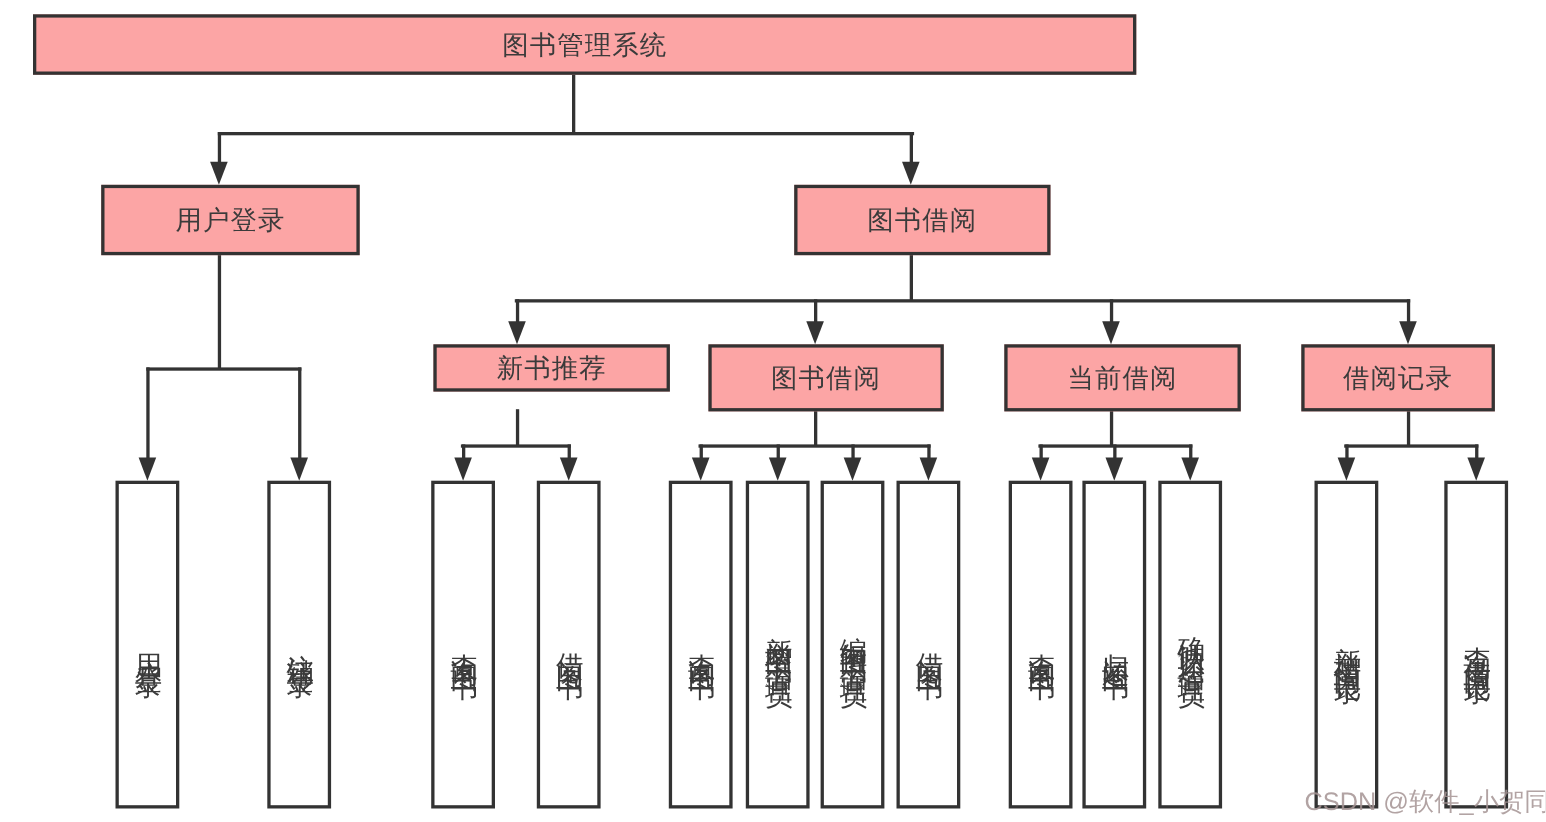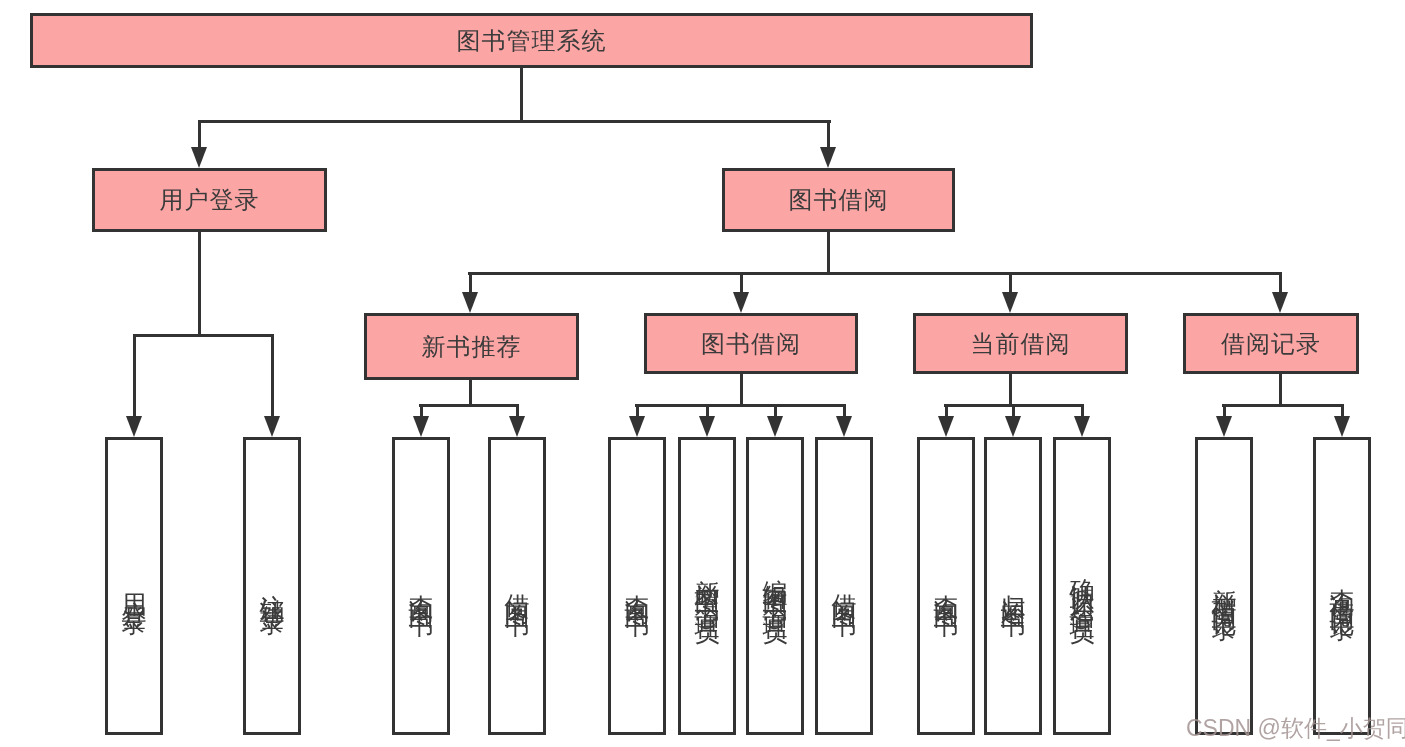--- a/index.html
+++ b/index.html
@@ -105,21 +105,21 @@
     <span>图书管理系统</span>
   </div>
 
   <div class="nb" style="left:82px;top:168px;width:235px;height:64px">
     <span>用户登录</span>
   </div>
   <div class="nb" style="left:712px;top:168px;width:233px;height:64px">
     <span>图书借阅</span>
   </div>
 
-  <div class="nb" style="left:354px;top:313px;width:215px;height:67px">
+  <div class="nb" style="left:384px;top:313px;width:215px;height:43px">
     <span>新书推荐</span>
   </div>
   <div class="nb" style="left:634px;top:313px;width:214px;height:61px">
     <span>图书借阅</span>
   </div>
   <div class="nb" style="left:903px;top:313px;width:215px;height:61px">
     <span>当前借阅</span>
   </div>
   <div class="nb" style="left:1173px;top:313px;width:176px;height:61px">
     <span>借阅记录</span>

